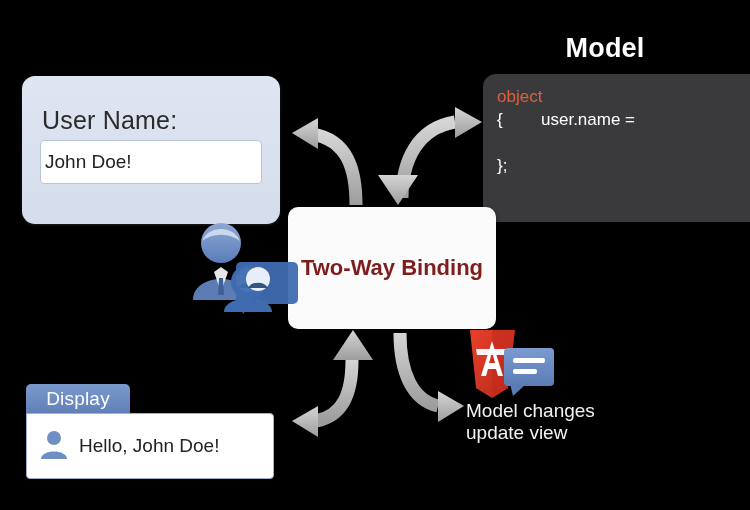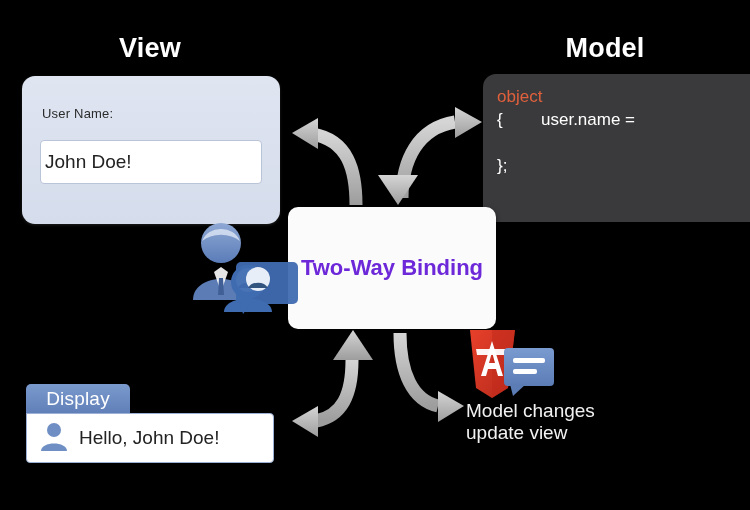--- a/index.html
+++ b/index.html
@@ -32,21 +32,21 @@
     position: absolute;
     left: 22px; top: 76px;
     width: 258px; height: 148px;
     background: linear-gradient(180deg,#dfe5f1 0%, #d5dceb 100%);
     border-radius: 13px;
     box-shadow: 0 1px 3px rgba(255,255,255,0.12);
   }
   #view-label {
     position: absolute;
     left: 20px; top: 30px;
-    font-size: 13px;
+    font-size: 25px;
     color: #2b2b2b;
     letter-spacing: 0.2px;
   }
   #view-input {
     position: absolute;
     left: 18px; top: 64px;
     width: 222px; height: 44px;
     background: #ffffff;
     border: 1px solid #b9c4d8;
     border-radius: 4px;
@@ -88,21 +88,21 @@
     border-radius: 10px;
     display: flex;
     flex-direction: column;
     align-items: center;
     justify-content: center;
     box-shadow: 0 2px 5px rgba(0,0,0,0.5);
   }
   #center-box .line {
     font-size: 22px;
     font-weight: bold;
-    color: #6d28d9;
+    color: #7f1d1d;
     line-height: 1.18;
     white-space: nowrap;
   }
 
   
   #display-tab {
     position: absolute;
     left: 26px; top: 384px;
     width: 104px; height: 30px;
     background: linear-gradient(180deg,#7a99cc 0%, #607fb8 100%);
@@ -110,21 +110,21 @@
     color: #ffffff;
     font-size: 19px;
     display: flex;
     align-items: center;
     justify-content: center;
     letter-spacing: 0.2px;
   }
   #display-body {
     position: absolute;
     left: 26px; top: 413px;
-    width: 248px; height: 50px;
+    width: 248px; height: 66px;
     background: #ffffff;
     border: 1px solid #9bb0d4;
     border-radius: 0 4px 4px 4px;
     display: flex;
     align-items: center;
     padding-left: 12px;
   }
   #display-text {
     font-size: 19px;
     color: #232323;
@@ -149,21 +149,20 @@
     left: 0; top: 0;
     width: 750px; height: 510px;
     pointer-events: none;
   }
 </style>
 </head>
 <body>
 
 <div id="stage">
 
-  <div class="section-title" id="title-view">View</div>
   <div class="section-title" id="title-model">Model</div>
 
   <div id="view-panel">
     <div id="view-label">User Name:</div>
     <div id="view-input" title="User Name">John Doe!</div>
   </div>
 
   <div id="model-panel">
     <div id="model-code">
       <span class="kw-object">object</span>

